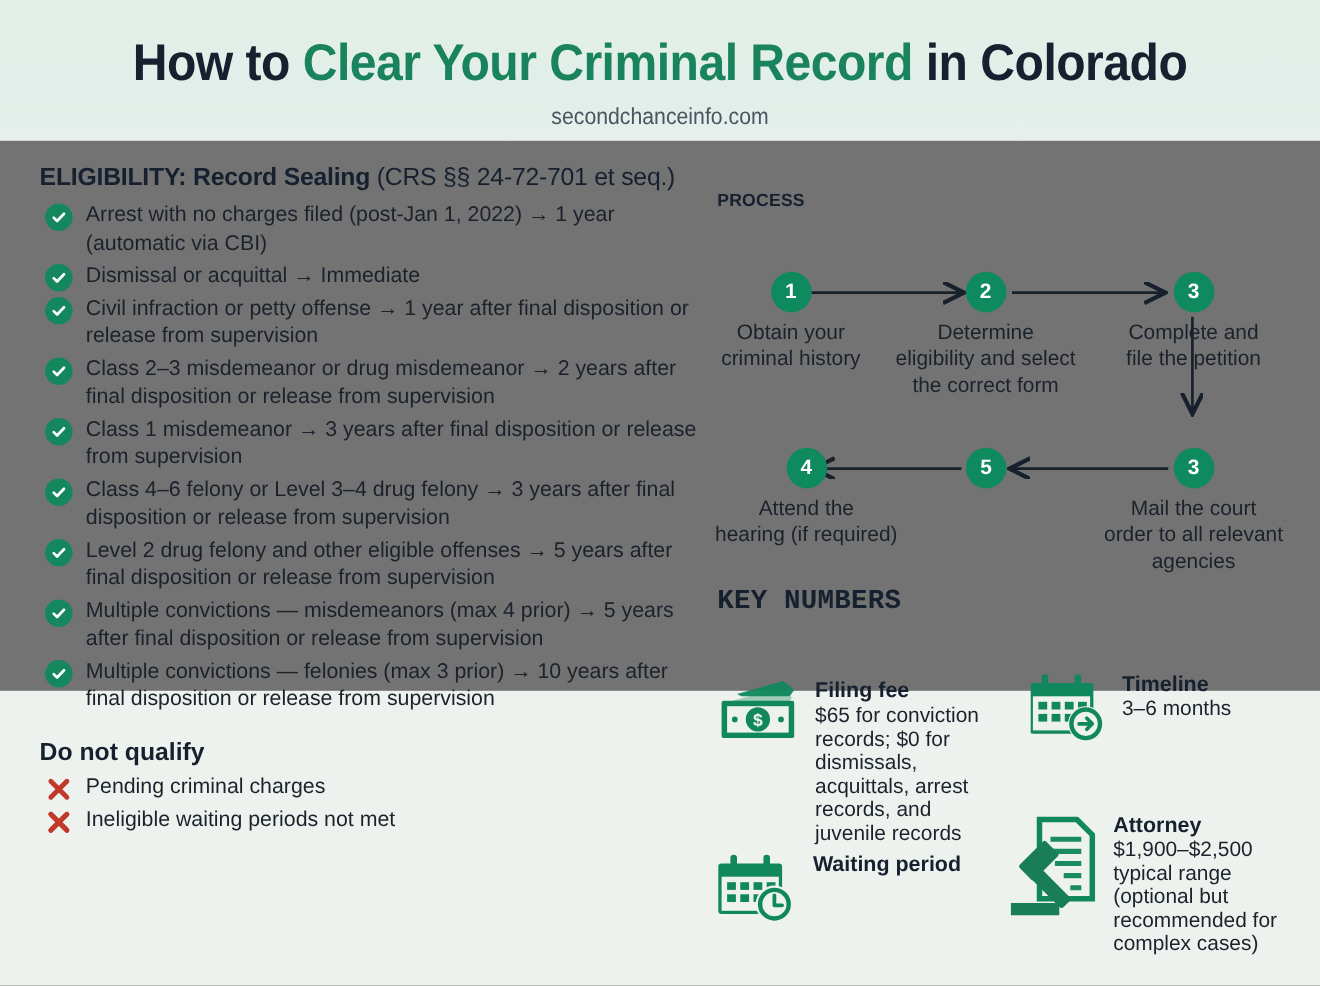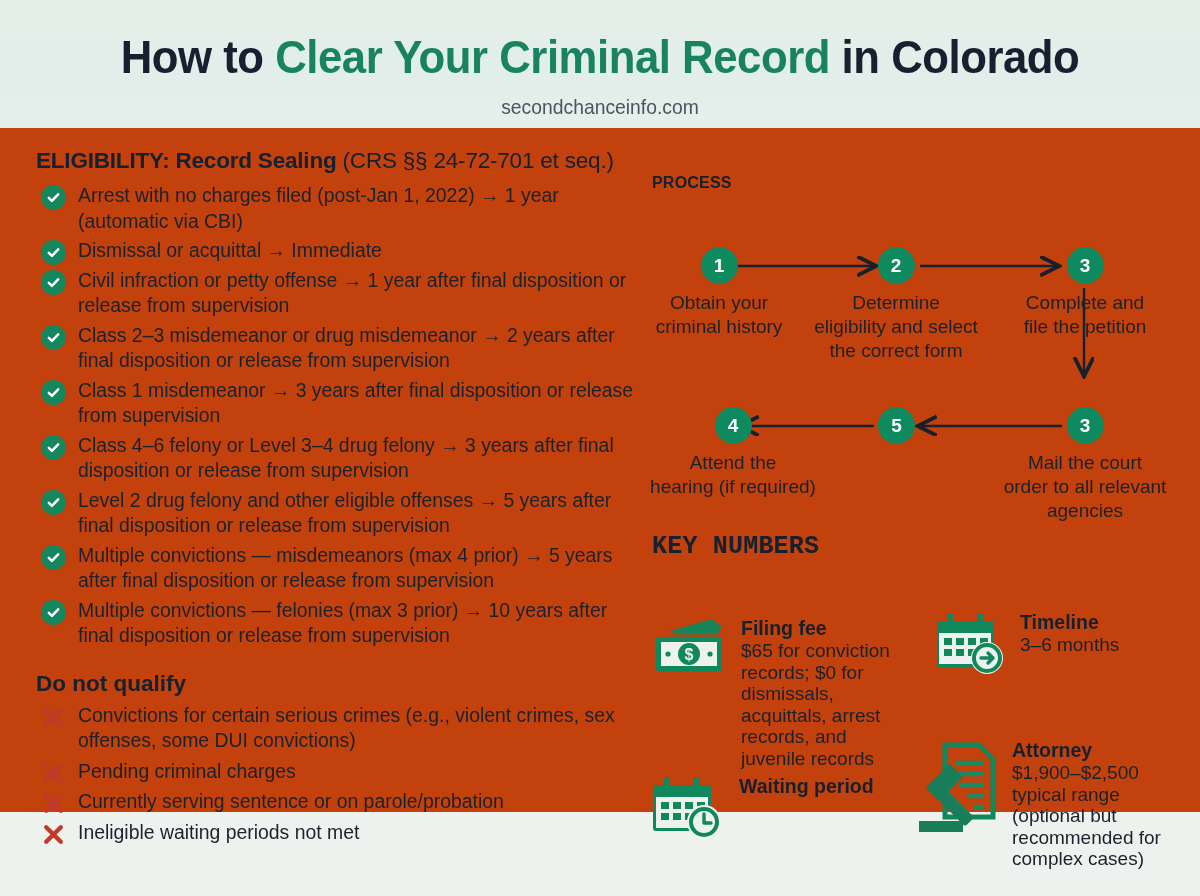--- a/index.html
+++ b/index.html
@@ -4,21 +4,21 @@
 <style>
   * { margin:0; padding:0; box-sizing:border-box; }
   html,body { width:1200px; height:896px; }
   body {
     font-family: "Liberation Sans", sans-serif;
     background:#eef2ef;
     color:#16202e;
     overflow:hidden;
     position:relative;
   }
-  #page { position:relative; width:1200px; height:812px; background:#c2410c; }
+  #page { position:relative; width:1200px; height:628px; background:#737373; }
 
   
   .header {
     position:absolute; left:0; top:0; width:1200px; height:128px;
     background:linear-gradient(180deg,#e4efe9 0%, #e2eee9 60%, #e6efeb 100%);
     text-align:center;
   }
   .header h1 {
     font-size:47px; line-height:1; font-weight:bold;
     letter-spacing:-0.5px; margin-top:33px;
@@ -164,31 +164,26 @@
           </span><span>Multiple convictions — felonies (max 3 prior) → 10 years after final disposition or release from supervision</span></li>
       </ul>
 
     <div class="subhead">Do not qualify</div>
 
     <ul class="xlist" id="dis-list">
         <li><span class="ico">
             <svg class="xmark" viewBox="0 0 24 24">
               <path d="M5 5 L19 19 M19 5 L5 19" fill="none" stroke="#c0392b" stroke-width="4.2" stroke-linecap="round"></path>
             </svg>
-          </span><span>Convictions for certain serious crimes (e.g., violent crimes, sex offenses, some DUI convictions)</span></li>
+          </span><span>Pending criminal charges</span></li>
         <li><span class="ico">
             <svg class="xmark" viewBox="0 0 24 24">
               <path d="M5 5 L19 19 M19 5 L5 19" fill="none" stroke="#c0392b" stroke-width="4.2" stroke-linecap="round"></path>
             </svg>
-          </span><span>Pending criminal charges</span></li>
-        <li><span class="ico">
-            <svg class="xmark" viewBox="0 0 24 24">
-              <path d="M5 5 L19 19 M19 5 L5 19" fill="none" stroke="#c0392b" stroke-width="4.2" stroke-linecap="round"></path>
-            </svg>
-          </span><span>Currently serving sentence or on parole/probation</span></li>
+          </span></li>
         <li><span class="ico">
             <svg class="xmark" viewBox="0 0 24 24">
               <path d="M5 5 L19 19 M19 5 L5 19" fill="none" stroke="#c0392b" stroke-width="4.2" stroke-linecap="round"></path>
             </svg>
           </span><span>Ineligible waiting periods not met</span></li>
       </ul>
   </div>
 
   <div class="right">
 

